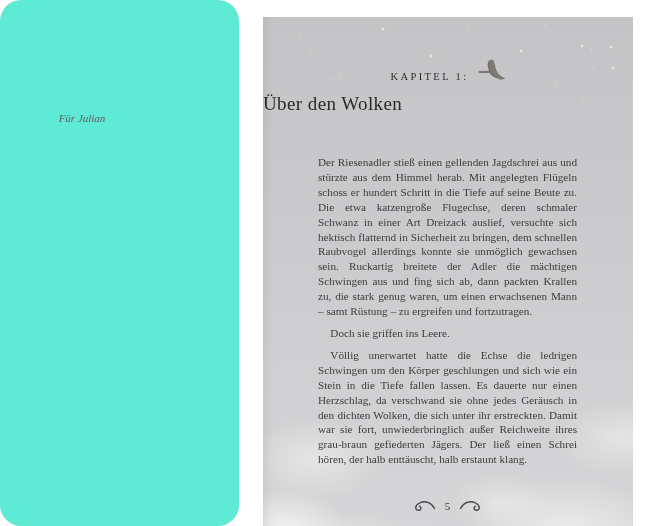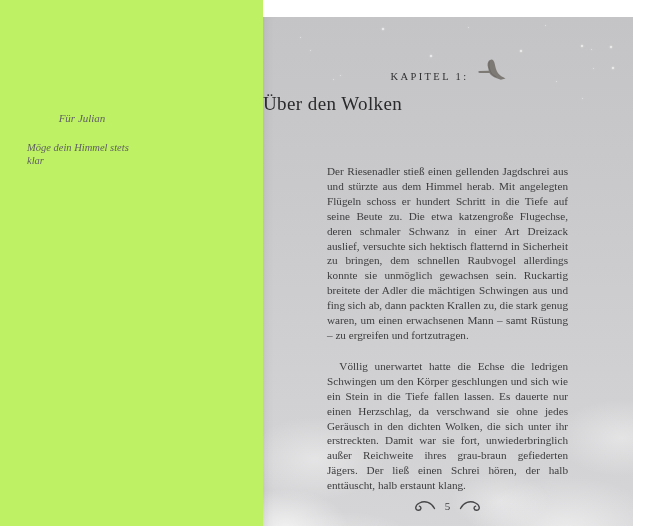--- a/index.html
+++ b/index.html
@@ -7,22 +7,23 @@
     position: relative;
     width: 658px; height: 526px;
     overflow: hidden;
     background: #ffffff;
     font-family: "Liberation Serif", serif;
   }
 
   
   .left-page {
     position: absolute; left: 0; top: 0;
-    width: 263px; height: 526px;
-    background: #bef264;
+    width: 239px; height: 526px;
+    background: #5eead4;
+    border-radius: 21px;
   }
   .dedication {
     position: absolute; left: 27px; top: 112px; width: 110px;
     color: #606062;
     font-style: italic;
     font-size: 10.5px;
     line-height: 13.5px;
   }
   .dedication .ded-head {
     text-align: center;
@@ -79,21 +80,21 @@
   }
 
   .body-text {
     position: absolute; left: 48px; top: 131px; width: 273px;
     color: #3c3c3e;
     font-size: 11.2px;
     line-height: 14.9px;
     text-align: justify;
     hyphens: auto; -webkit-hyphens: auto;
   }
-  .body-text p { margin: 16px; }
+  .body-text p { margin: 7px; }
   .body-text p + p { text-indent: 1.1em; }
 
   .page-footer {
     position: absolute; top: 482px; left: 48px; width: 273px;
     display: flex; justify-content: center; align-items: center;
     gap: 9px;
   }
   .page-number {
     color: #3a3a3c;
     font-size: 11px;
@@ -103,21 +104,20 @@
   .flourish.left svg { transform: scaleX(-1); }
 </style>
 </head>
 <body>
 
 <div class="screen">
 
   <div class="left-page">
     <div class="dedication">
       <div class="ded-head">Für Julian</div>
-      <div class="ded-line">Möge dein Himmel stets klar</div>
     </div>
   </div>
 
   <div class="right-page">
 
     <i class="star sm" style="left:37px;  top:20px;"></i>
     <i class="star sm" style="left:77px;  top:58px;"></i>
     <i class="star" style="left:119px; top:11px;"></i>
     <i class="star sm" style="left:47px;  top:33px;"></i>
     <i class="star sm" style="left:70px;  top:62px;"></i>
@@ -141,20 +141,21 @@
           <path d="M17 2 C13.6 2.6 12.7 6.2 13.4 9.8 L14.5 14.6 L4 14.9 C2.1 15.1 2.1 16.8 4 17 L15.2 17.1 C16.5 19.4 19.1 21.5 22.7 22.7 L28.2 24.8 L33.5 23.4 C30 21.6 27 20 25 17.4 C23 14.7 22 10.8 21.3 7 C20.7 3.8 19.2 1.7 17 2 Z" fill="#76736f" opacity="0.92"></path>
           <path d="M15.5 4 C14.4 6.4 14.6 9.6 15.3 12.4 L16.2 15.2 C17.4 18 19.8 20.2 23 21.5" fill="none" stroke="#5d5a56" stroke-width="0.8" opacity="0.7"></path>
         </svg>
       </span>
     </div>
 
     <h1 class="chapter-title">Über den Wolken</h1>
 
     <div class="body-text">
       <p>Der Riesenadler stieß einen gellenden Jagdschrei aus und stürzte aus dem Himmel herab. Mit angelegten Flügeln schoss er hundert Schritt in die Tiefe auf seine Beute zu. Die etwa katzengroße Flugechse, deren schmaler Schwanz in einer Art Dreizack auslief, versuchte sich hektisch flatternd in Sicherheit zu bringen, dem schnellen Raubvogel allerdings konnte sie unmöglich gewachsen sein. Ruckartig breitete der Adler die mächtigen Schwingen aus und fing sich ab, dann packten Krallen zu, die stark genug waren, um einen erwachsenen Mann – samt Rüstung – zu ergreifen und fortzutragen.</p>
+      <p>Doch sie griffen ins Leere.</p>
       <p>Völlig unerwartet hatte die Echse die ledrigen Schwingen um den Körper geschlungen und sich wie ein Stein in die Tiefe fallen lassen. Es dauerte nur einen Herzschlag, da verschwand sie ohne jedes Geräusch in den dichten Wolken, die sich unter ihr erstreckten. Damit war sie fort, unwiederbringlich außer Reichweite ihres grau-braun gefiederten Jägers. Der ließ einen Schrei hören, der halb enttäuscht, halb erstaunt klang.</p>
     </div>
 
     <div class="page-footer">
       <span class="flourish left">
         <svg width="26" height="13" viewBox="0 0 26 13">
           <path d="M1.5 9.5 C4.5 3.5 11 1.2 16.5 4 C21.5 6.5 21.2 11.2 17.5 11.3 C14.8 11.4 14.2 8 16.6 7.2" fill="none" stroke="#47474a" stroke-width="1.4" stroke-linecap="round"></path>
         </svg>
       </span>
       <span class="page-number">5</span>

